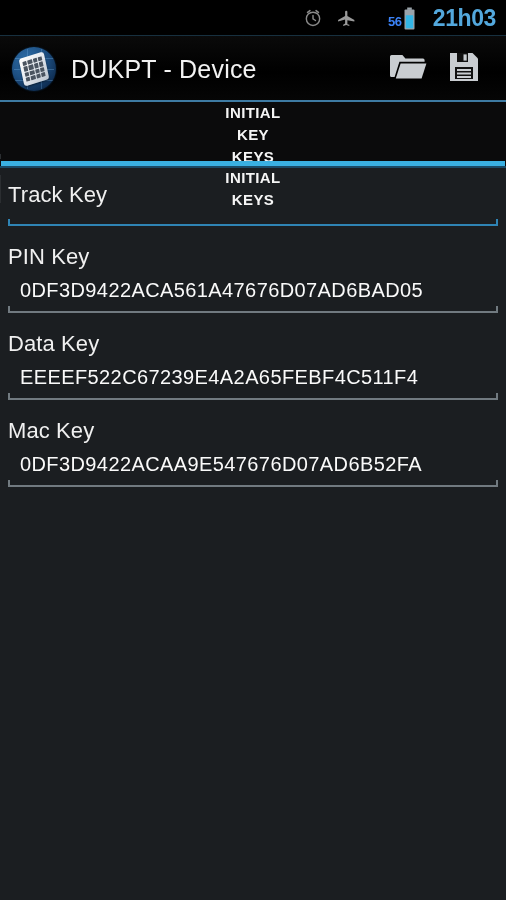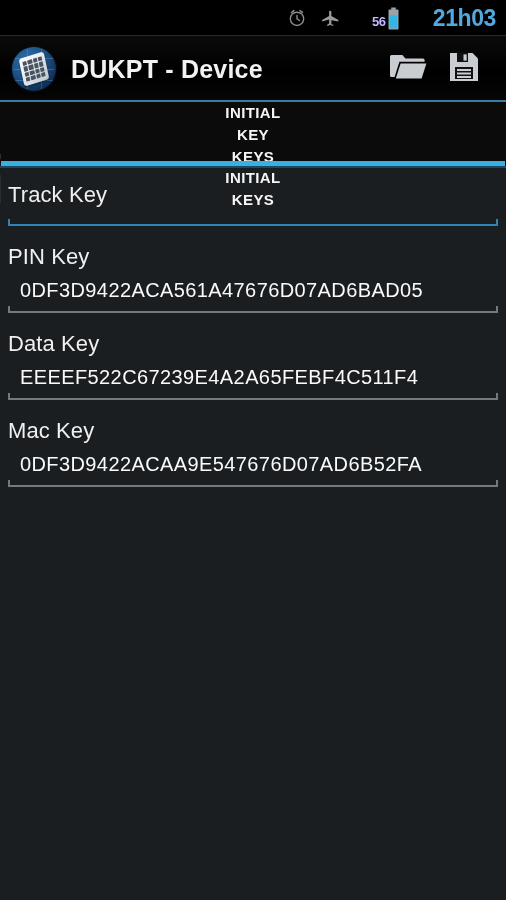--- a/index.html
+++ b/index.html
@@ -15,26 +15,26 @@
     height:36px; width:100%;
     background:#000;
     display:flex; align-items:center; justify-content:flex-end;
     padding-right:10px;
     position:relative;
   }
   .statusbar-icons{ display:flex; align-items:center; gap:13px; }
   .sb-icon{ display:flex; align-items:center; }
   .sb-batt-wrap{ display:flex; align-items:flex-end; gap:2px; }
   .sb-batt-num{
-    color:#c4b5fd; font-size:13px; font-weight:bold;
+    color:#3b82f6; font-size:13px; font-weight:bold;
     letter-spacing:-.3px; line-height:1; padding-bottom:2px;margin-left:18px;
   }
   .sb-clock{
     color:#53a8dd; font-size:23px; font-weight:bold;
-    letter-spacing:-.4px; margin-left:21px; line-height:1;
+    letter-spacing:-.4px; margin-left:5px; line-height:1;
   }
   .statusbar-sep{
     position:absolute; left:0; bottom:0; width:100%; height:1px;
     background:#17303f;
   }
 
   
   .actionbar{
     height:66px; width:100%;
     background:linear-gradient(#0a0a0a,#000 55%,#060606);
@@ -67,21 +67,21 @@
   }
   .app-icon .pad-grid{
     position:absolute; left:3px; top:4px; width:20px; height:20px;
     display:grid; grid-template-columns:repeat(4,1fr); grid-template-rows:repeat(4,1fr);
     gap:1px;
   }
   .app-icon .pad-grid i{ background:#4a5460; border-radius:.5px; }
 
   .app-title{
     color:#f2f2f2; font-size:25px; margin-left:15px;
-    font-weight:bold; letter-spacing:.2px; white-space:nowrap;
+    font-weight:normal; letter-spacing:.2px; white-space:nowrap;
   }
   .ab-spacer{ flex:1 1 auto; }
   .ab-action{
     width:56px; height:56px;
     display:flex; align-items:center; justify-content:center;
     cursor:pointer;
   }
   .actionbar-sep{
     position:absolute; left:0; bottom:0; width:100%; height:2px;
     background:#3e7ba3;

